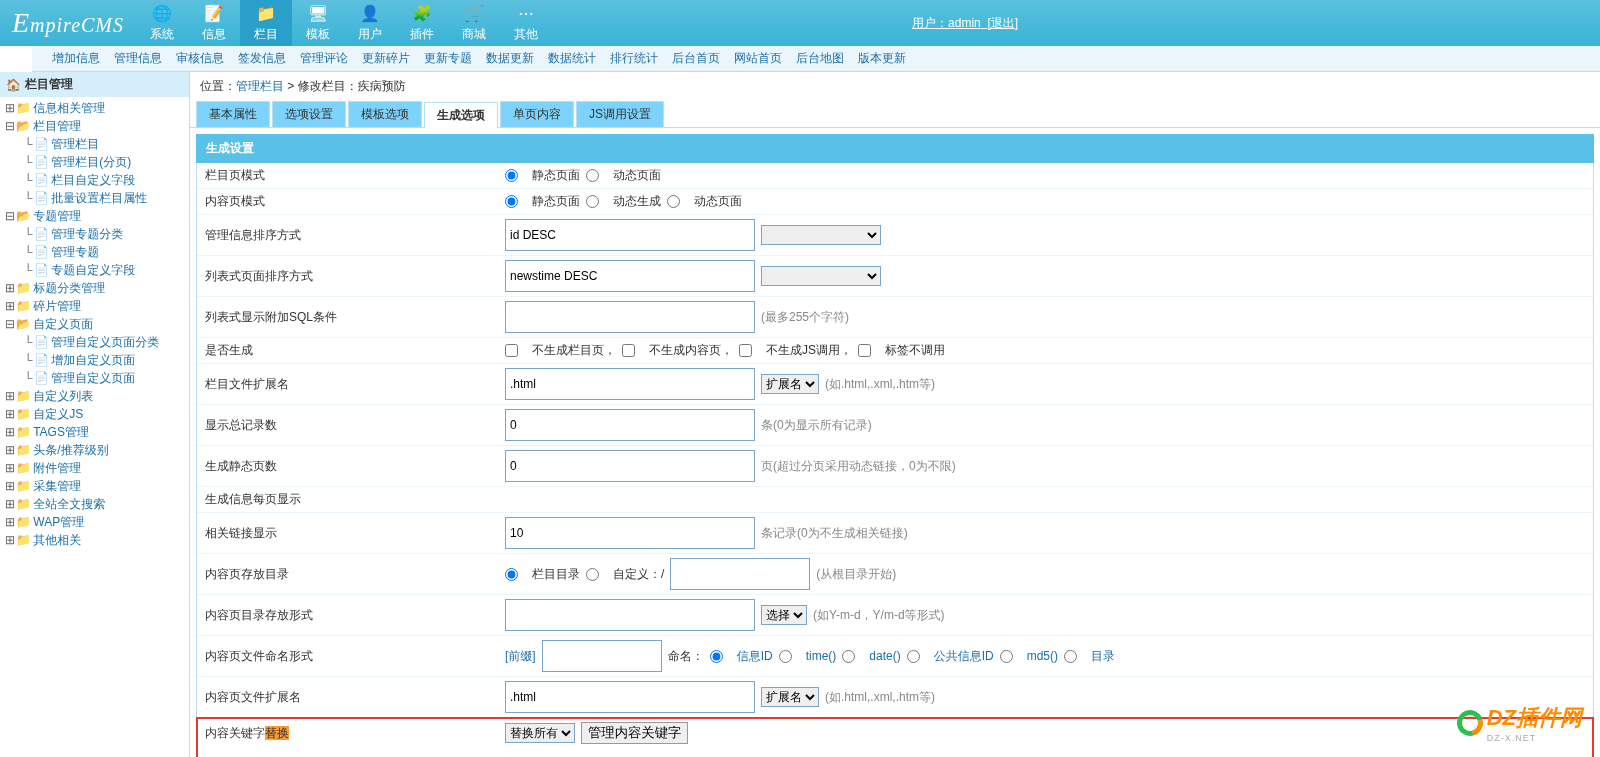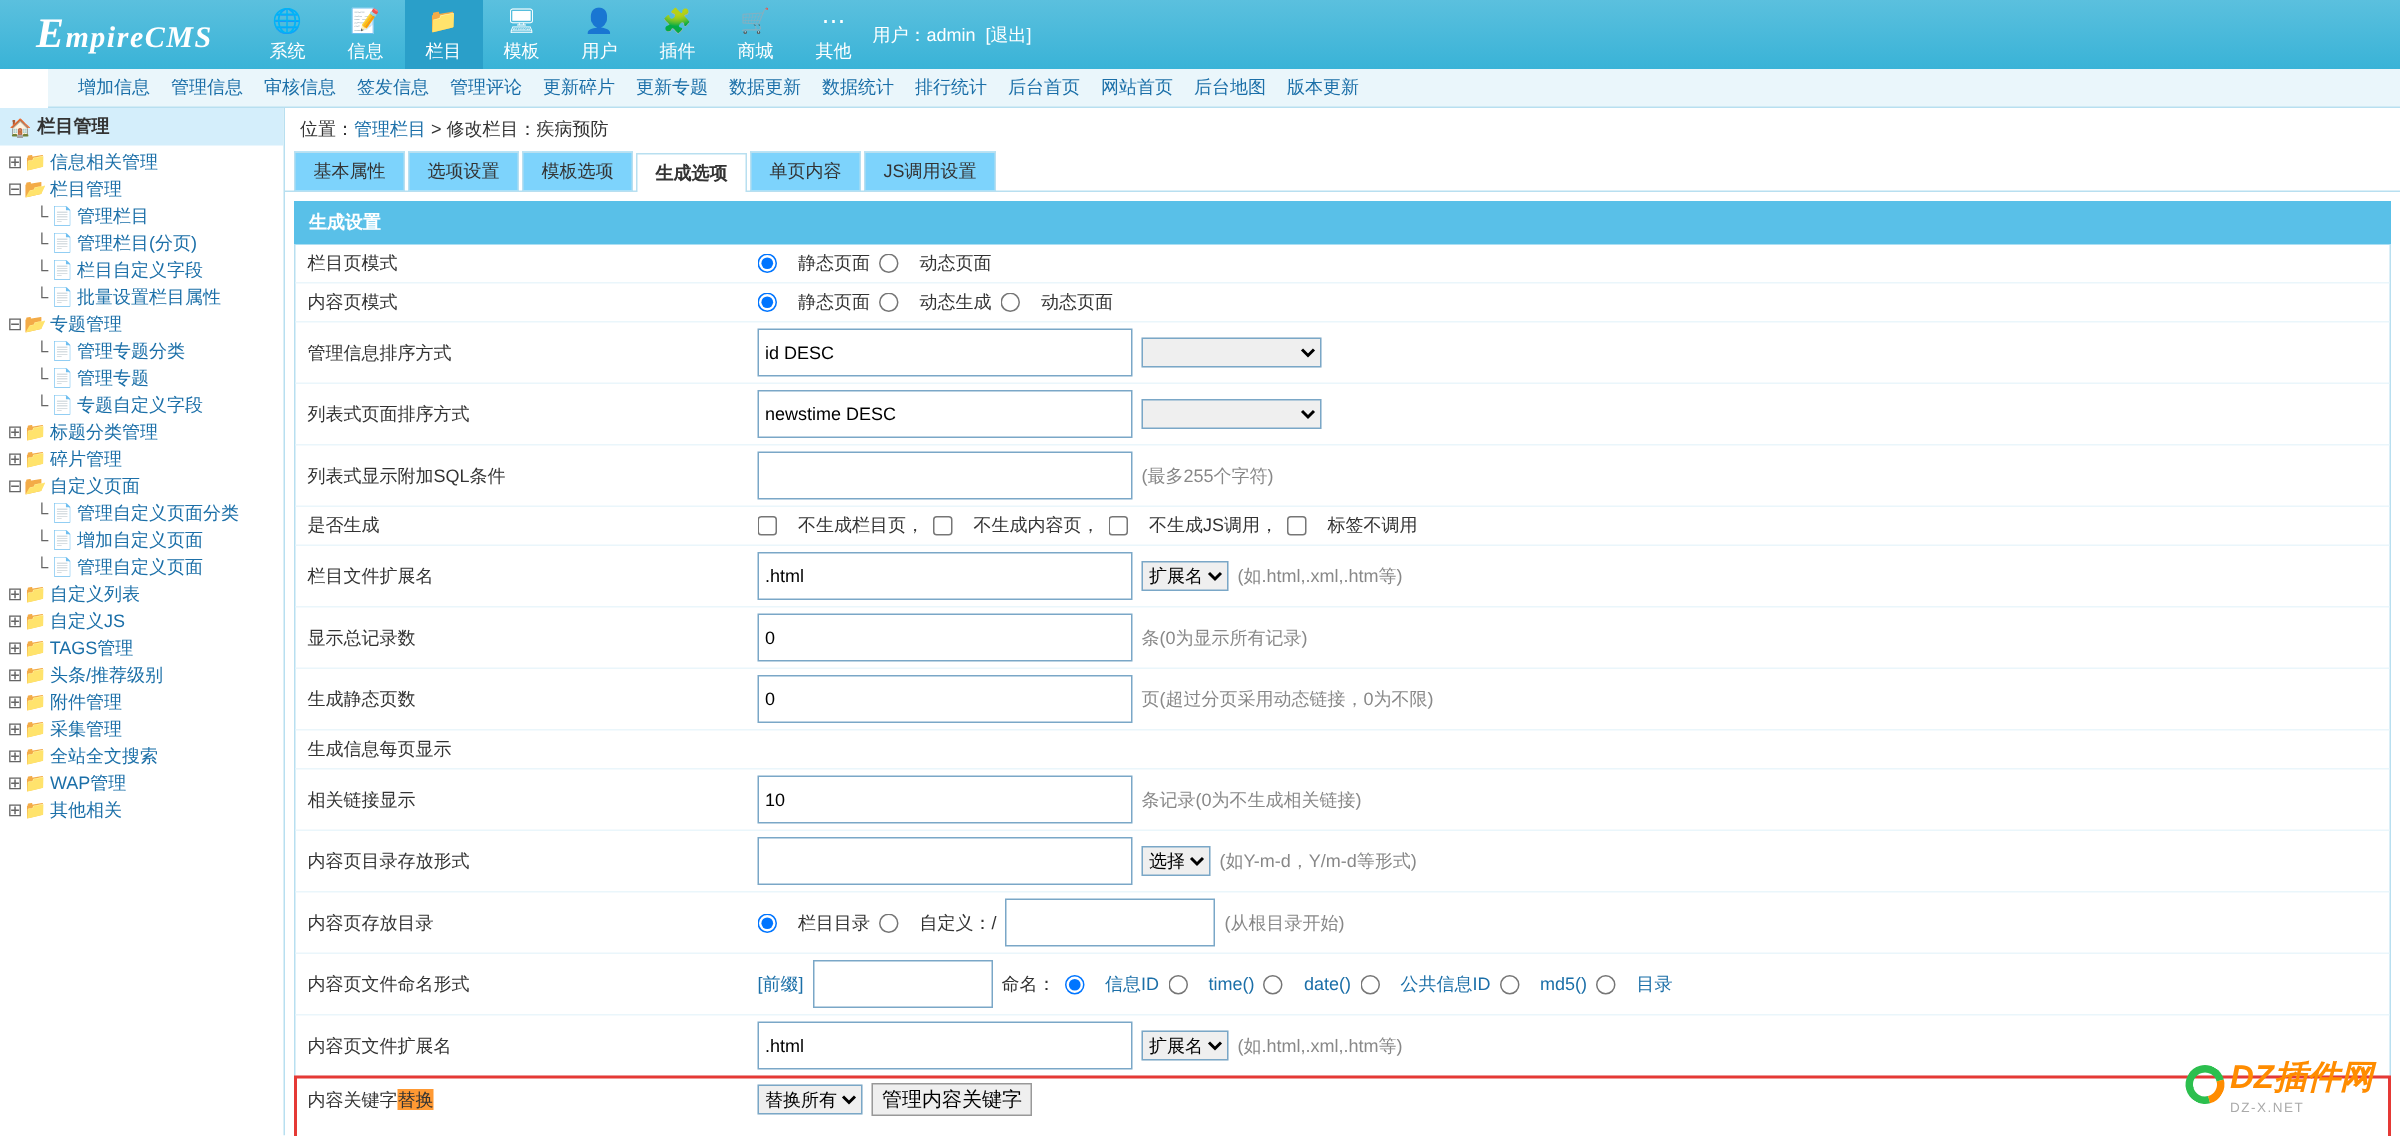--- a/index.html
+++ b/index.html
@@ -1,24 +1,24 @@
 <!DOCTYPE html>
 <html><head>
 <meta charset="utf-8">
 <style>
 * { box-sizing: border-box; margin: 0; padding: 0; }
 body { font-family: "Microsoft YaHei", Arial, sans-serif; font-size: 12px; color: #333; background: #fff; }
 .topbar { background: linear-gradient(#5bc0de, #39b3d7); height: 46px; display: flex; align-items: center; color: #fff; }
-.logo { font-family: Georgia, serif; font-size: 22px; font-style: italic; font-weight: bold; padding: 0 24px; letter-spacing: 1px; }
+.logo { font-family: Georgia, serif; font-size: 22px; font-style: italic; font-weight: normal; padding: 0 12px; letter-spacing: 1px; }
 .logo span { font-size: 28px; }
 .topnav { display: flex; height: 46px; }
 .topnav .item { width: 52px; display: flex; flex-direction: column; align-items: center; justify-content: center; cursor: pointer; font-size: 12px; }
 .topnav .item.active { background: #2a9fc9; }
 .topnav .item .ic { width: 20px; height: 20px; margin-bottom: 2px; display: flex; align-items: center; justify-content: center; font-size: 16px; }
-.userinfo { font-size: 12px; }
+.userinfo { margin-left: 360px; font-size: 12px; text-decoration: underline; }
 .userinfo a { color: #fff; text-decoration: none; }
 .subbar { background: #eaf6fb; border-bottom: 1px solid #b8dff0; height: 26px; display: flex; align-items: center; padding-left: 20px; gap: 14px; margin-left: 32px; }
 .subbar a { color: #1b6fa8; text-decoration: none; font-size: 12px; cursor: pointer; }
 .layout { display: flex; height: calc(757px - 46px - 26px); }
 .sidebar { width: 190px; background: #fff; border-right: 1px solid #b8dff0; overflow: auto; font-size: 12px; }
 .side-title { background: #d4eefb; padding: 4px 6px; font-weight: bold; color: #333; display: flex; align-items: center; gap: 4px; }
 .tree { padding: 2px 0 10px 4px; }
 .tree .node { white-space: nowrap; line-height: 18px; }
 .tree .lbl { color: #1b6fa8; cursor: pointer; }
 .tree .fold { display: inline-block; width: 12px; text-align: center; color: #666; cursor: pointer; }
@@ -281,41 +281,41 @@
 
         <div class="frow">
           <div class="fk">相关链接显示</div>
           <div class="fv">
             <input type="text" class="w250" value="10" style="">
             <span class="hint">条记录(0为不生成相关链接)</span>
           </div>
         </div>
 
         <div class="frow">
+          <div class="fk">内容页存放目录</div>
+          <div class="fv">
+            <label>
+                <input type="radio" checked="" style=""> 
+                <span>栏目目录</span>
+              </label>
+            <label>
+                <input type="radio" style=""> 
+                <span>自定义：/</span>
+              </label>
+            <input type="text" class="w140" style="">
+            <span class="hint">(从根目录开始)</span>
+          </div>
+        </div>
+
+        <div class="frow">
           <div class="fk">内容页目录存放形式</div>
           <div class="fv">
             <input type="text" class="w250" style="">
             <select><option>选择</option></select>
             <span class="hint">(如Y-m-d，Y/m-d等形式)</span>
-          </div>
-        </div>
-
-        <div class="frow">
-          <div class="fk">内容页存放目录</div>
-          <div class="fv">
-            <label>
-                <input type="radio" checked="" style=""> 
-                <span>栏目目录</span>
-              </label>
-            <label>
-                <input type="radio" style=""> 
-                <span>自定义：/</span>
-              </label>
-            <input type="text" class="w140" style="">
-            <span class="hint">(从根目录开始)</span>
           </div>
         </div>
 
         <div class="frow">
           <div class="fk">内容页文件命名形式</div>
           <div class="fv">
             <span style="color:#1b6fa8">[前缀]</span>
             <input type="text" class="w120" style="">
             <span>命名：</span>
             <label>

